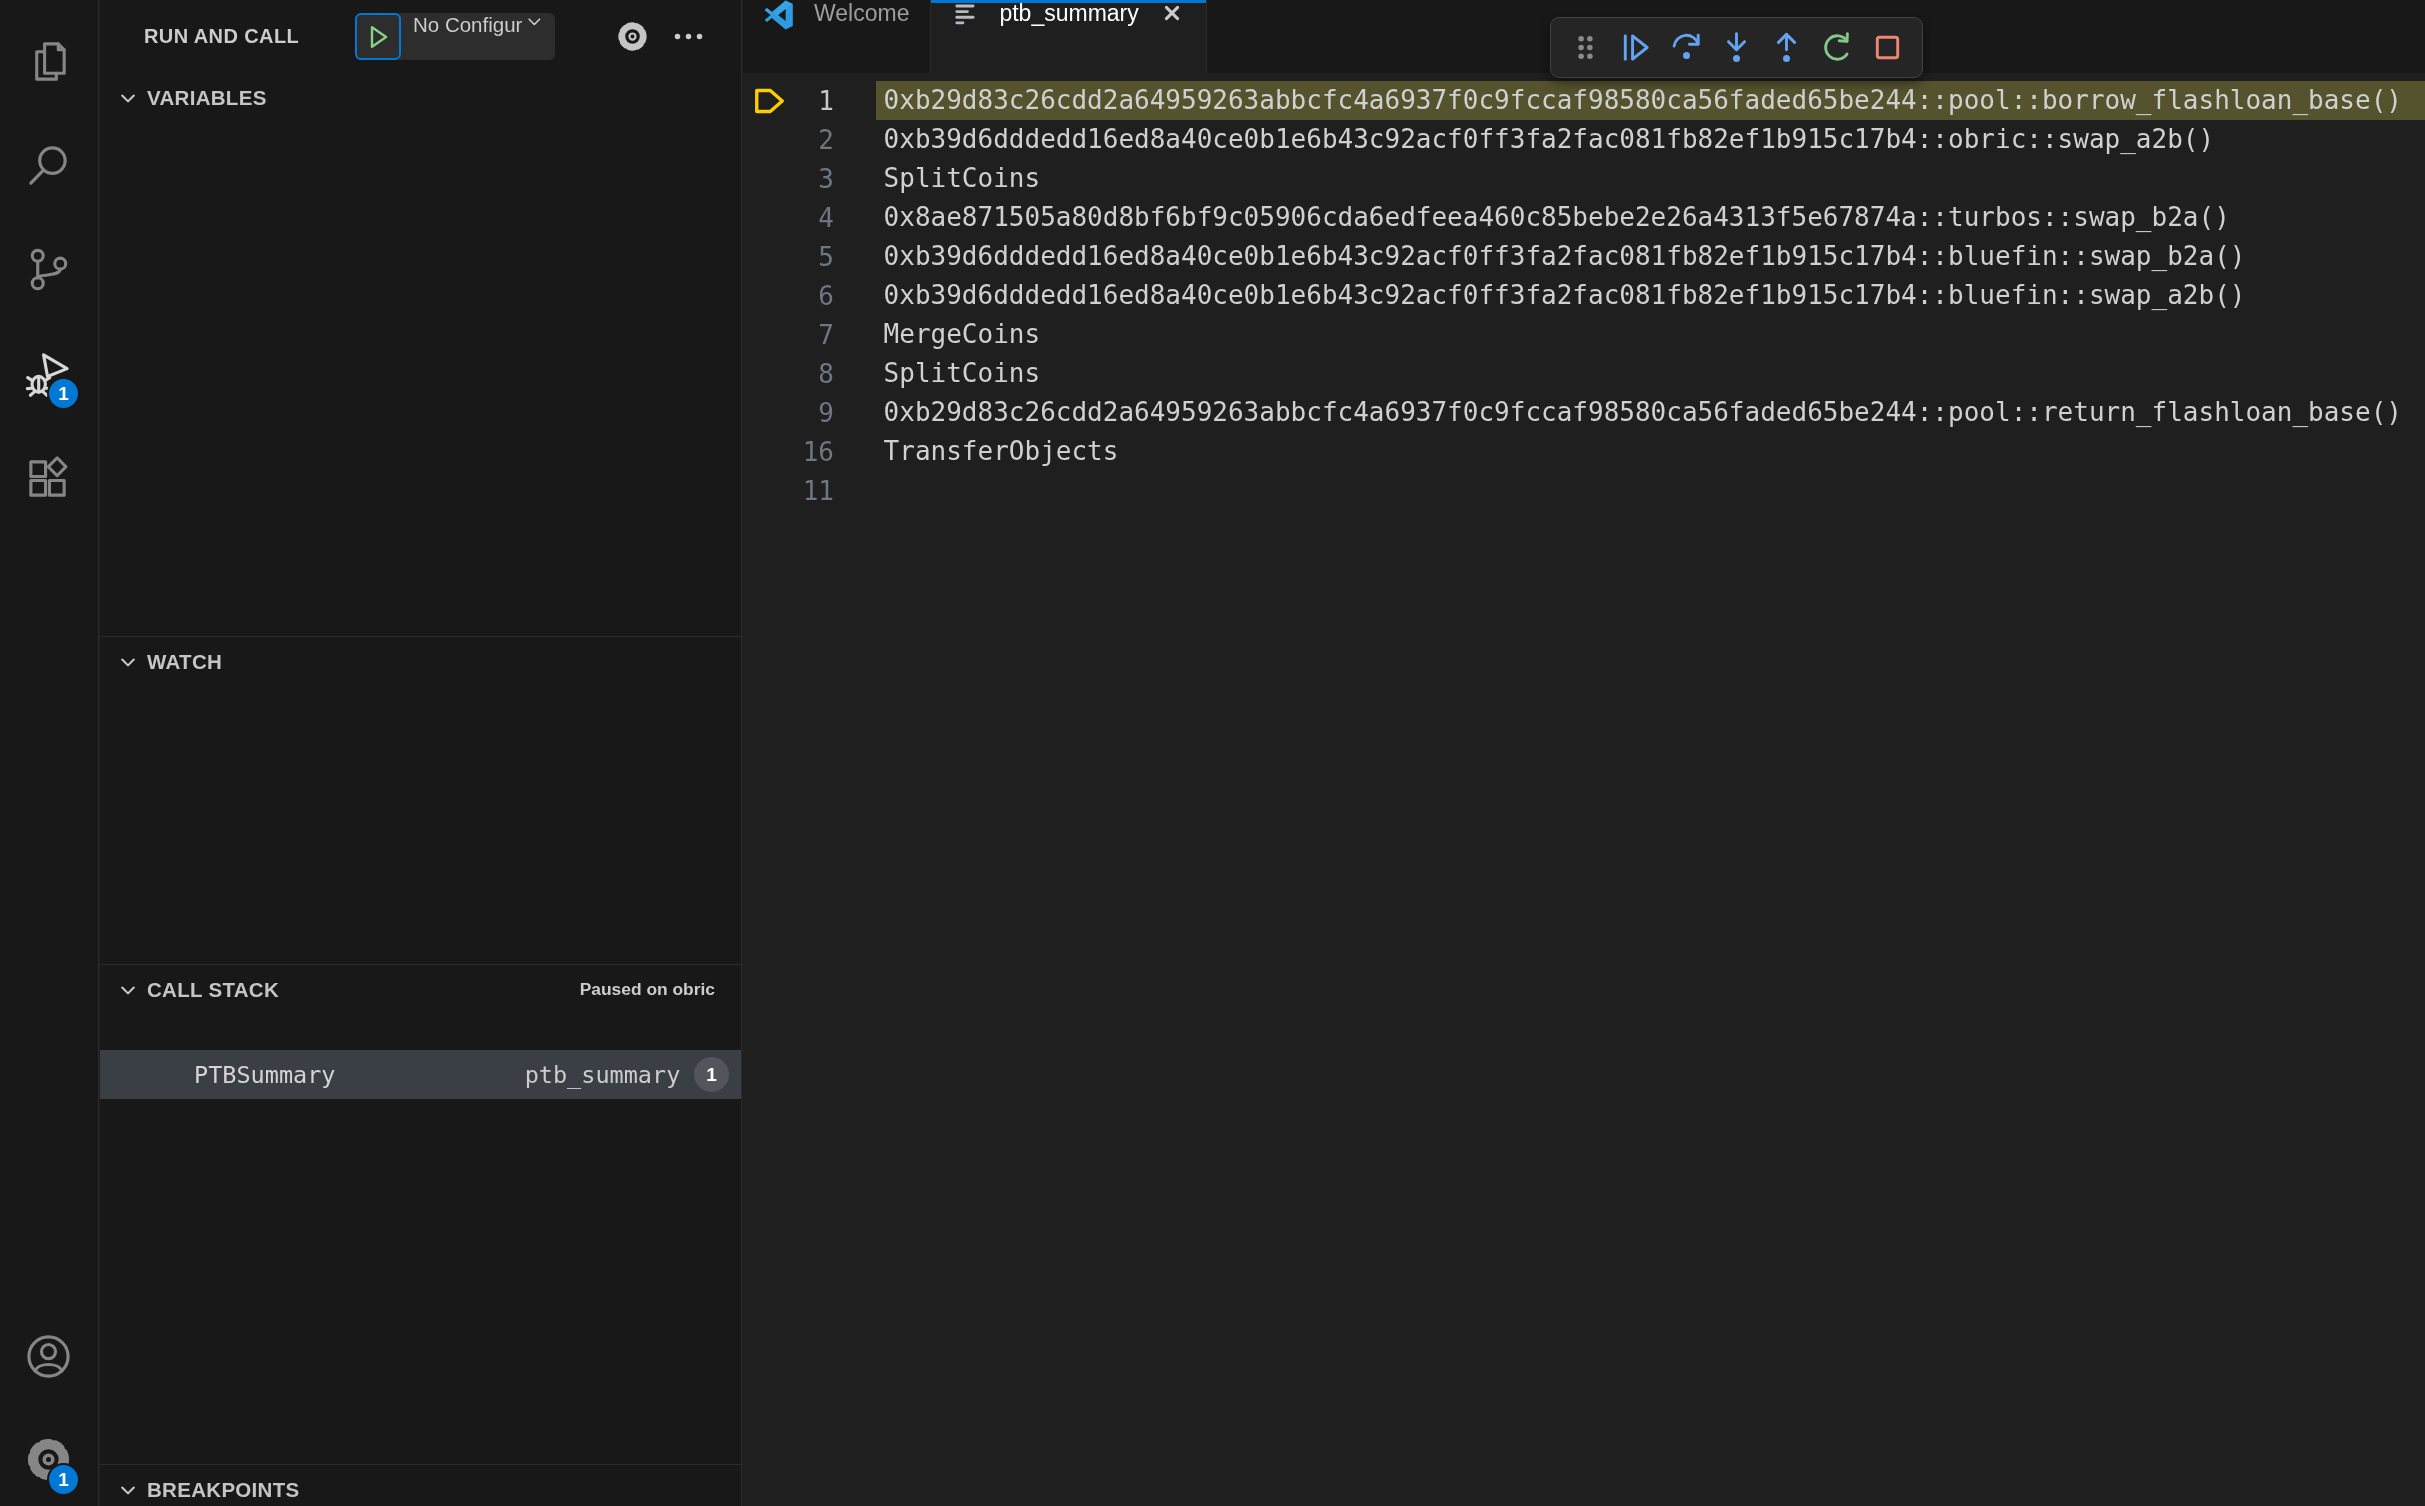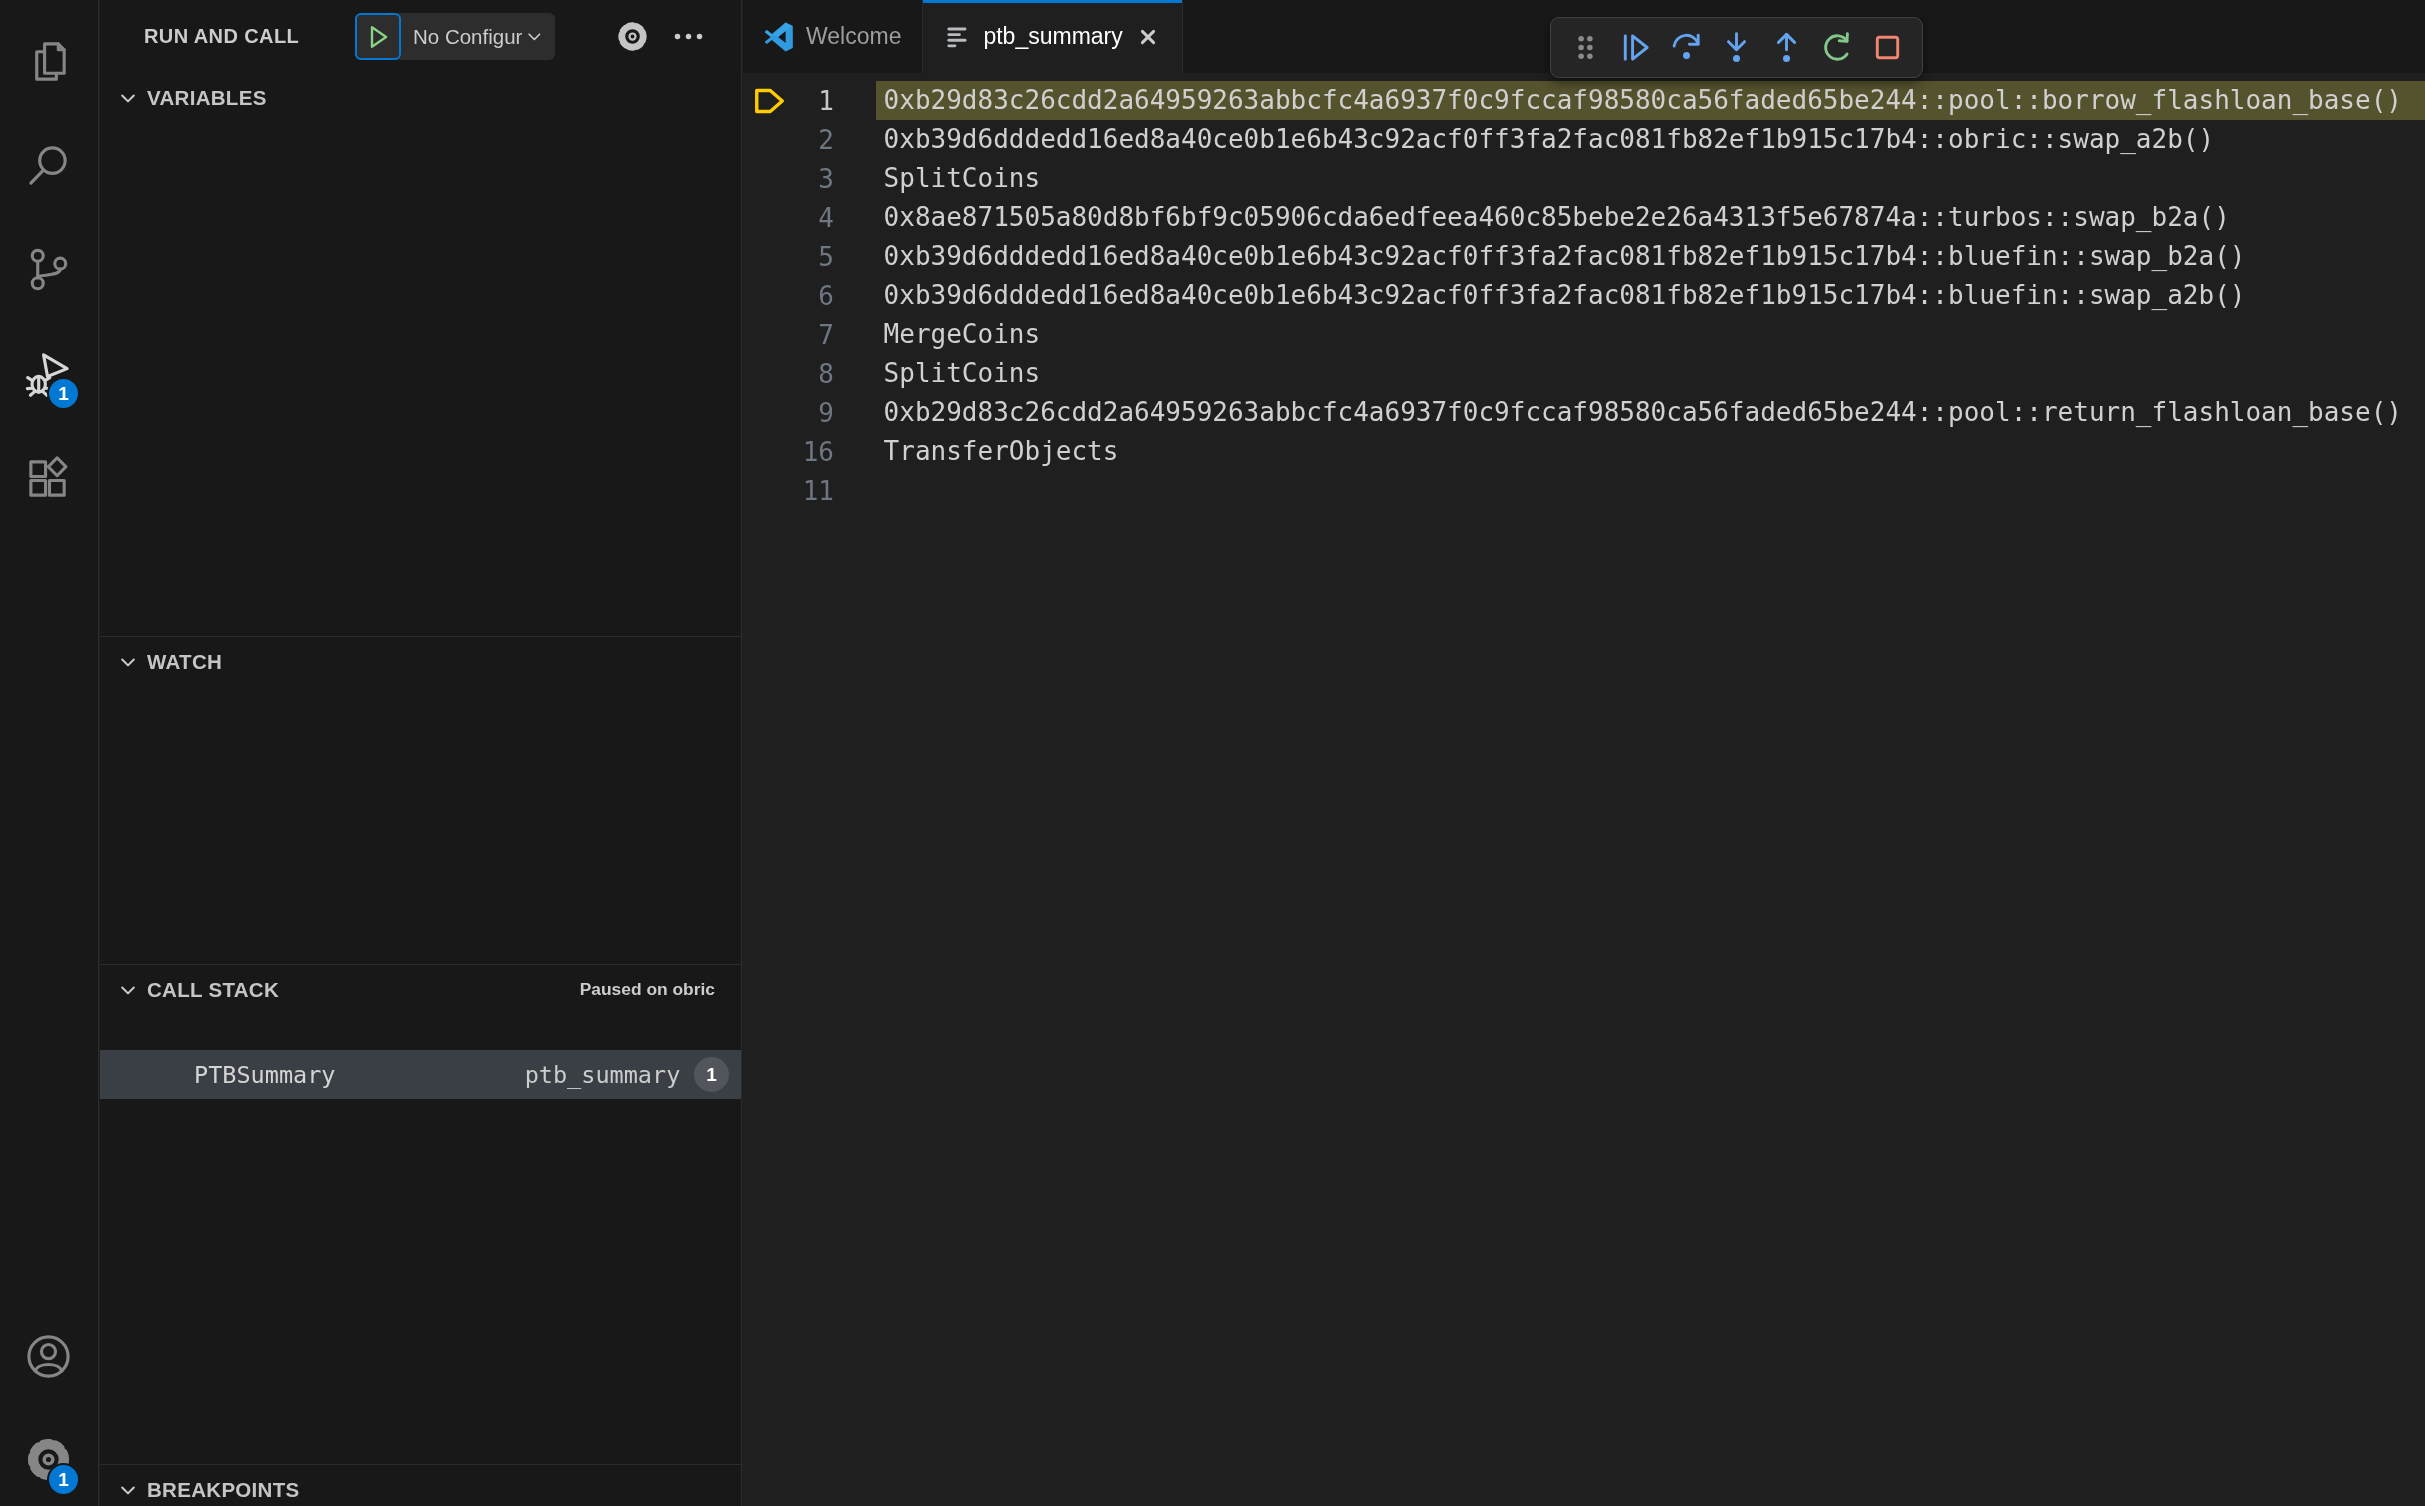--- a/index.html
+++ b/index.html
@@ -25,21 +25,21 @@
              background:#181818; border-right:1.5px solid #2b2b2b; }
   .sb-header { position:absolute; left:0; top:0; width:100%; height:73px;
                display:flex; align-items:center; }
   .sb-title { margin-left:44px; font-size:20px; font-weight:bold; color:#cccccc;
               letter-spacing:0.4px; white-space:nowrap; }
   .launch-group { position:absolute; left:255px; top:13px; height:47px;
                   display:flex; background:#2d2d2d; border-radius:6px; }
   .launch-play { width:46px; height:47px; border:2.3px solid #0078d4; border-radius:6px;
                  display:flex; align-items:center; justify-content:center; cursor:pointer; }
   .launch-play svg { width:23px; height:26px; }
-  .config-dd { display:flex; align-items:center; gap:4px; padding:8px 12px; cursor:pointer; }
+  .config-dd { display:flex; align-items:flex-start; gap:4px; padding:0 12px; cursor:pointer; }
   .config-dd span { font-size:20.5px; color:#cccccc; white-space:nowrap; }
   .hdr-icon { position:absolute; top:18px; width:36px; height:36px; cursor:pointer;
               display:flex; align-items:center; justify-content:center; }
   .hdr-icon svg { width:33px; height:33px; }
 
   .section-hd { position:absolute; left:0; width:100%; height:50px;
                 display:flex; align-items:center; cursor:pointer; border-top:1.5px solid #2b2b2b; }
   .section-hd.first { border-top:none;text-align:center; }
   .chev { margin-left:18px; width:20px; height:20px; flex:none; }
   .chev svg { width:20px; height:20px; stroke:#cccccc; stroke-width:2.4; fill:none;
@@ -57,21 +57,21 @@
                  margin-right:12px; }
   .frame-file { font-family:"DejaVu Sans Mono", monospace; font-size:23.5px; color:#cccccc; }
   .frame-badge { width:35px; height:35px; border-radius:50%; background:#52565c;
                  color:#fff; font-size:19px; font-weight:bold; display:flex;
                  align-items:center; justify-content:center; }
 
   
   .editor-area { position:absolute; left:743px; top:0; right:0; bottom:0; background:#1f1f1f; }
   .tabbar { position:absolute; left:0; top:0; right:0; height:73px; background:#181818;
             display:flex; }
-  .tab { height:73px; display:flex; align-items:center; padding:0 21px; gap:12px;
+  .tab { height:73px; display:flex; align-items:flex-start; padding:0 21px; gap:20px;
          border-right:1.5px solid #2b2b2b; cursor:pointer; position:relative; }
   .tab .tab-label { font-size:23px; color:#9d9d9d; white-space:nowrap; }
   .tab.active { background:#1f1f1f; }
   .tab.active::before { content:""; position:absolute; left:0; top:0; right:0; height:3px;
                         background:#0078d4; }
   .tab.active .tab-label { color:#ffffff; }
   .tab-close { width:26px; height:26px; display:flex; align-items:center; justify-content:center;
                border-radius:4.6px; cursor:pointer; }
   .tab-close svg { width:18px; height:18px; stroke:#cccccc; stroke-width:2.6; stroke-linecap:round; }
 

